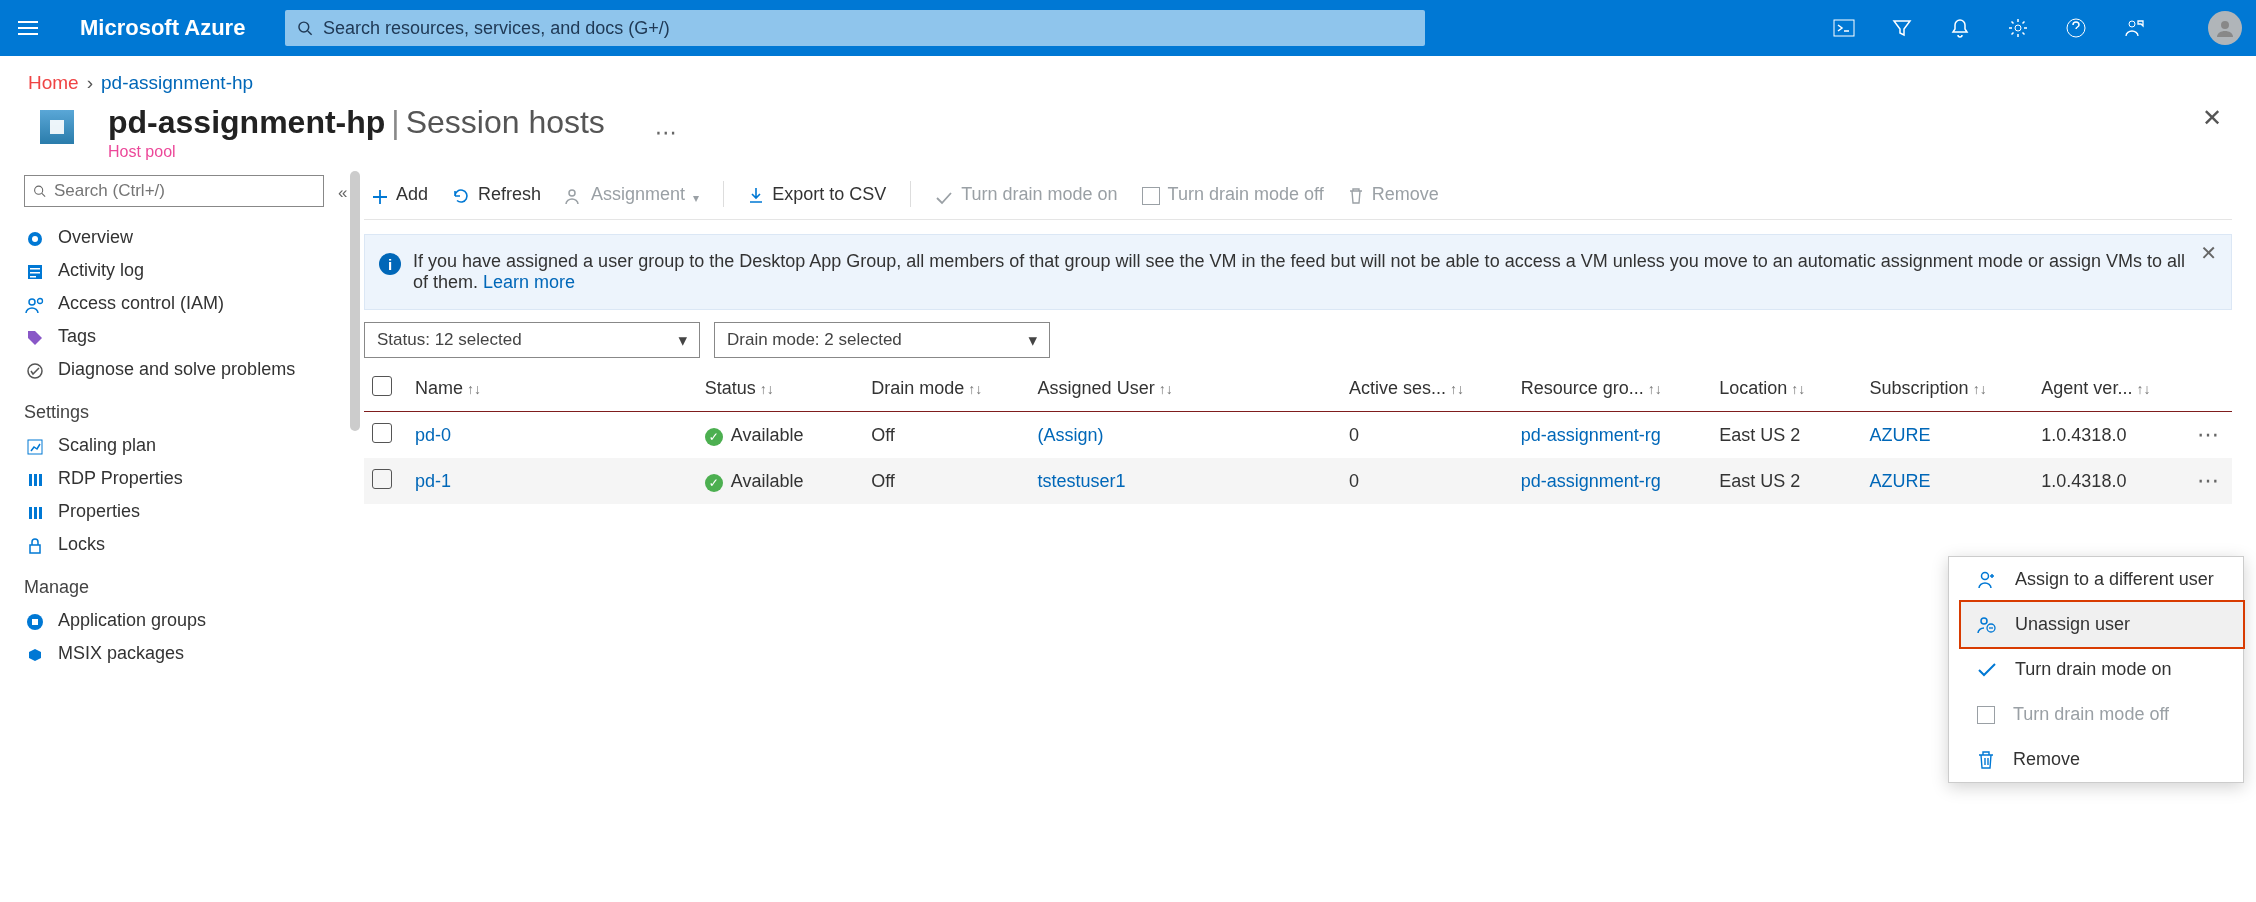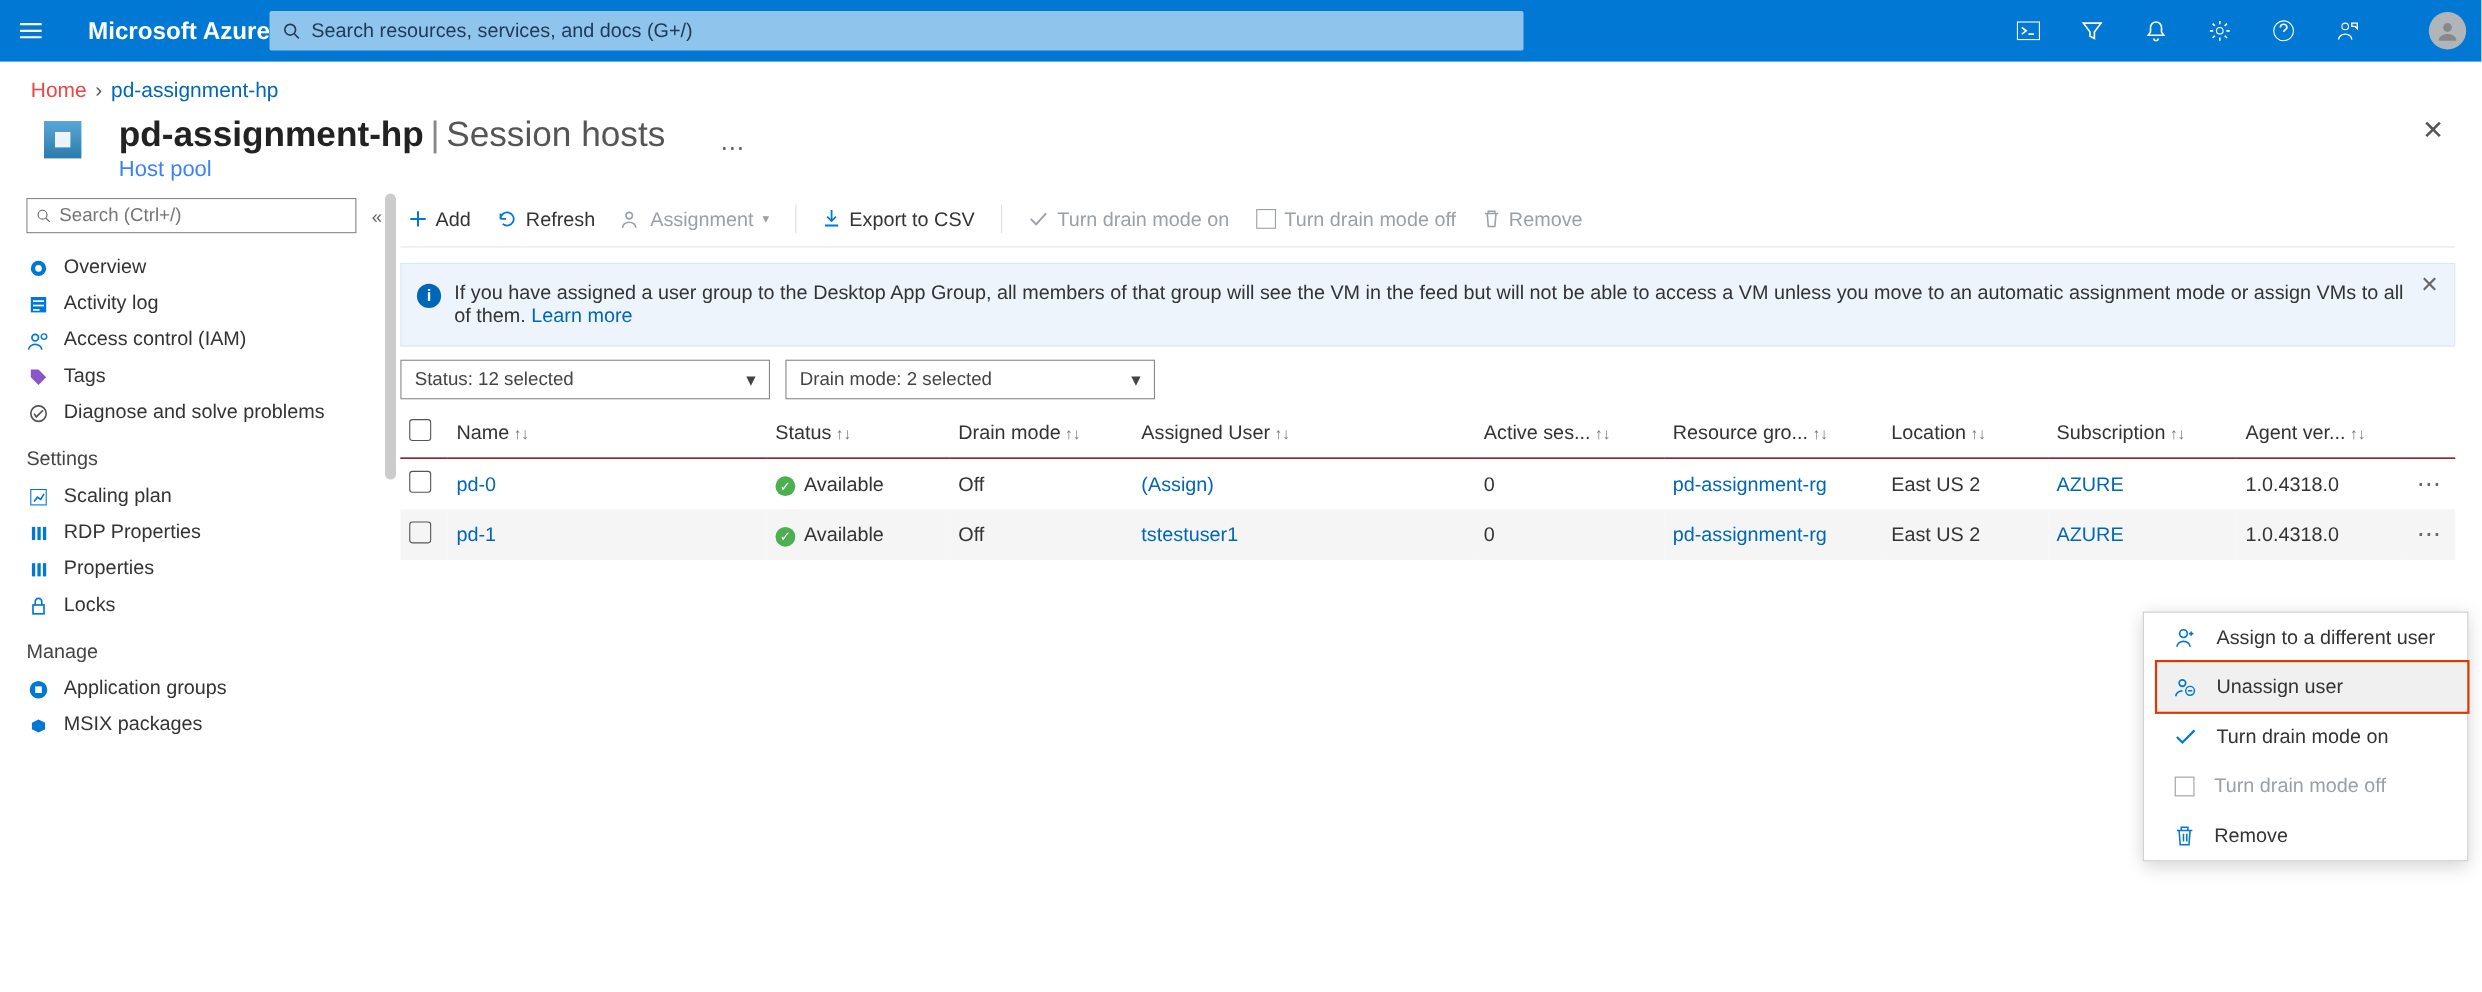--- a/index.html
+++ b/index.html
@@ -1,49 +1,49 @@
 <!DOCTYPE html>
 <html><head>
 <meta charset="utf-8">
 <style>
 * { box-sizing: border-box; margin: 0; padding: 0; font-family: "Segoe UI", Arial, sans-serif; }
 body { width: 2256px; height: 902px; background: #fff; overflow: hidden; font-size: 19px; position:relative;}
 .topbar { height: 56px; background: #0078D4; display: flex; align-items: center; color: #fff; }
 .hamburger { width: 56px; display:flex; justify-content:center; align-items:center; cursor:pointer; }
 .brand { font-weight:600; font-size:22px; margin-left:24px; }
-.searchbox { flex: 0 0 1140px; height: 36px; background:#8FC5EC; border-radius:2px; display:flex; align-items:center; padding:0 12px; color:#203a56; }
+.searchbox { flex: 0 0 1140px; height: 36px; background:#8FC5EC; border-radius:2px; display:flex; align-items:center; padding:0 12px; color:#203a56;margin-left:40px; }
 .searchbox input { background:transparent; border:none; color:#203a56; font-size:18px; width:100%; outline:none;}
 .searchbox input::placeholder{color:#203a56;}
 .topicons { margin-left:auto; display:flex; align-items:center; gap:30px; padding-right:14px;}
 .topiconbtn { width:28px; height:28px; display:flex; align-items:center; justify-content:center; cursor:pointer;}
 .avatar { width:34px; height:34px; border-radius:50%; background:#b0b5b9; margin-left:30px; display:flex; align-items:center; justify-content:center;}
 .breadcrumb { padding:16px 28px 10px 28px; font-size:19px; color:#0067b8; display:flex; align-items:center; gap:8px;}
 .breadcrumb .sep{color:#555;}
 .breadcrumb .first{color:#ef4444;}
 .titlebar { display:flex; align-items:flex-start; padding:0 28px 8px 40px;gap:20px; }
 .titlebar .iconbox { width:34px; height:34px; background:linear-gradient(#5aa7d7,#2a7cab); display:flex; align-items:center; justify-content:center; margin-top:6px; margin-right:14px;}
 .titlebar h1 { font-weight:600; font-size:32px; color:#222; display:inline;}
 .titlebar .pipe{color:#888; font-weight:300; margin:0 6px;}
 .titlebar .sub{font-weight:400; color:#555; font-size:32px;}
-.titlebar .meta{ font-size:20px; color:#3b82f6; display:block; margin-top:2px;}
+.titlebar .meta{ font-size:16px; color:#ec4899; display:block; margin-top:2px;}
 .titlebar .more{ margin-left:30px; color:#666; cursor:pointer; font-size:22px; align-self:center;}
 .titlebar .closeX{ margin-left:auto; font-size:24px; color:#555; cursor:pointer; padding-right:6px;}
 .mainflex{ display:flex; height:calc(100% - 168px); }
 .sidebar{ width:356px; padding:6px 6px 0 24px; position:relative;}
 .sidesearch{ width:300px; height:32px; border:1px solid #888; display:flex; align-items:center; padding:0 8px; font-size:17px; color:#555; }
 .sidesearch input{border:none; outline:none; font-size:17px; width:100%;}
 .collapse-arrows{ position:absolute; top:14px; left:338px; color:#666; font-size:17px; cursor:pointer;}
 .navsection{ margin-top:14px;}
 .navheader{ font-size:18px; color:#444; margin:16px 0 6px 0;}
 .navitem{ display:flex; align-items:flex-end; gap:12px; padding:6px 0; cursor:pointer; color:#333; font-size:18px;}
 .navitem .ni-icon{width:22px; display:flex; justify-content:center;}
 .vscroll{ position:absolute; top:2px; right:-4px; width:10px; height:260px; background:#ccc; border-radius:5px;}
 .content{ flex:1; padding:4px 24px 0 8px; position:relative;}
 .toolbar{ display:flex; align-items:center; gap:24px; border-bottom:1px solid #e5e5e5; padding:8px 0 12px 8px;}
-.tbtn{ display:flex; align-items:center; gap:8px; font-size:18px; color:#333; cursor:pointer;}
+.tbtn{ display:flex; align-items:flex-end; gap:8px; font-size:18px; color:#333; cursor:pointer;}
 .tbtn.disabled{ color:#9aa0a5; cursor:default;}
 .tcheck{width:18px;height:18px;border:1px solid #888;display:inline-block;}
 .tdivider{width:1px; height:26px; background:#ddd;}
 .infobar{ background:#edf4fc; border:1px solid #dbe7f5; padding:16px 44px 16px 48px; margin:14px 0 12px 0; display:flex; align-items:flex-start; position:relative; font-size:18px; color:#333;}
 .infobar .icircle{ position:absolute; left:14px; top:18px; width:22px; height:22px; border-radius:50%; background:#0067b8; color:#fff; font-size:15px; display:flex; align-items:center; justify-content:center; font-weight:bold;}
 .infobar .ix{position:absolute; right:14px; top:6px; color:#666; cursor:pointer; font-size:20px;}
 .infobar a{color:#0067b8; text-decoration:none;}
 .filters{ display:flex; gap:14px; margin-bottom:8px;}
 .filterbox{ border:1px solid #888; height:36px; display:flex; align-items:center; padding:0 12px; font-size:17px; color:#444; justify-content:space-between;}
 .fb1{width:356px;} .fb2{width:336px;} .fb3{width:336px;}

